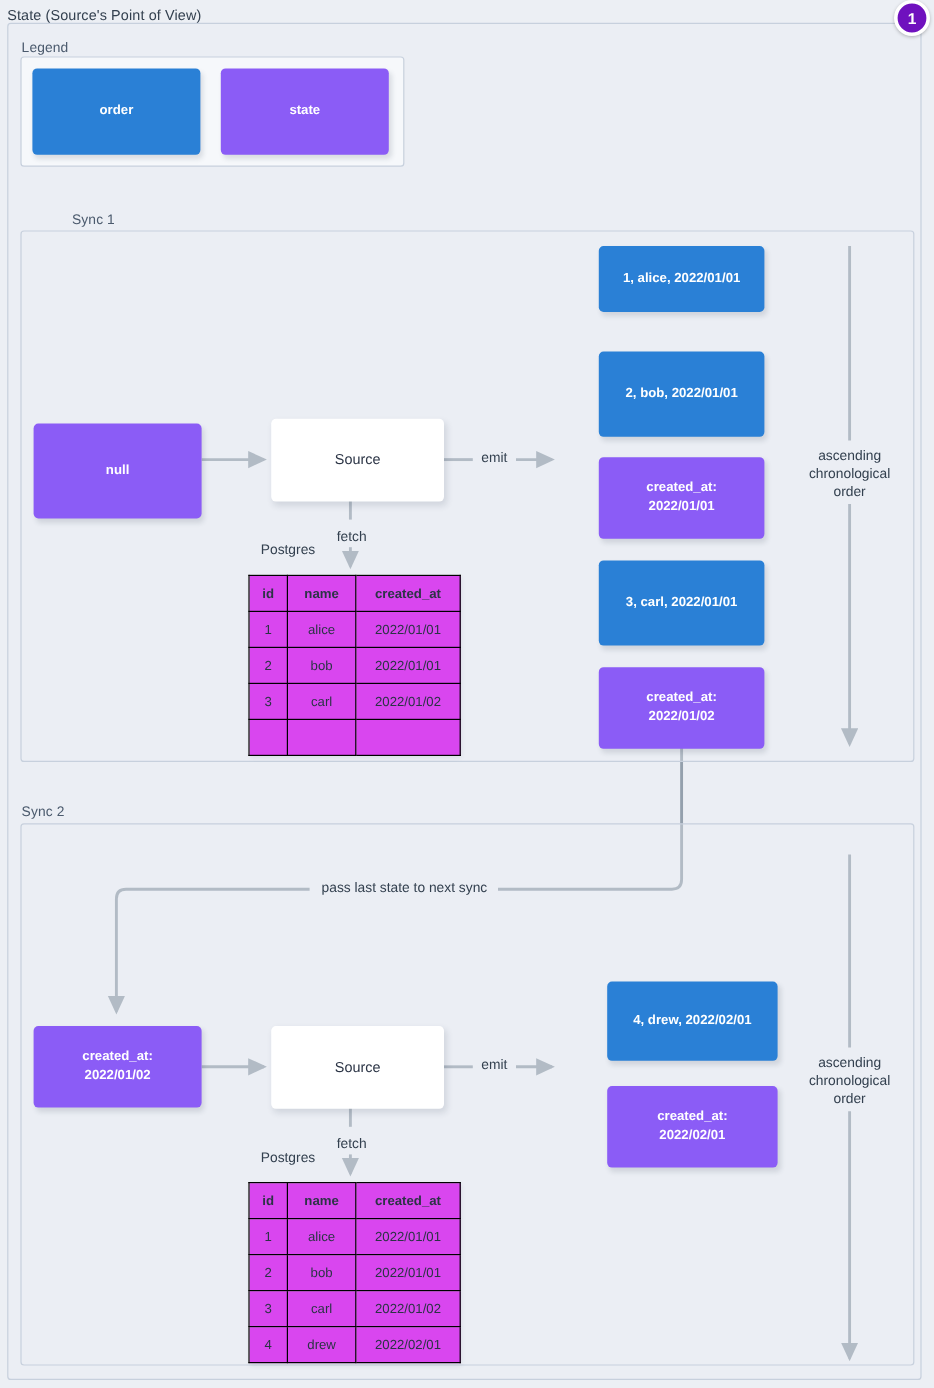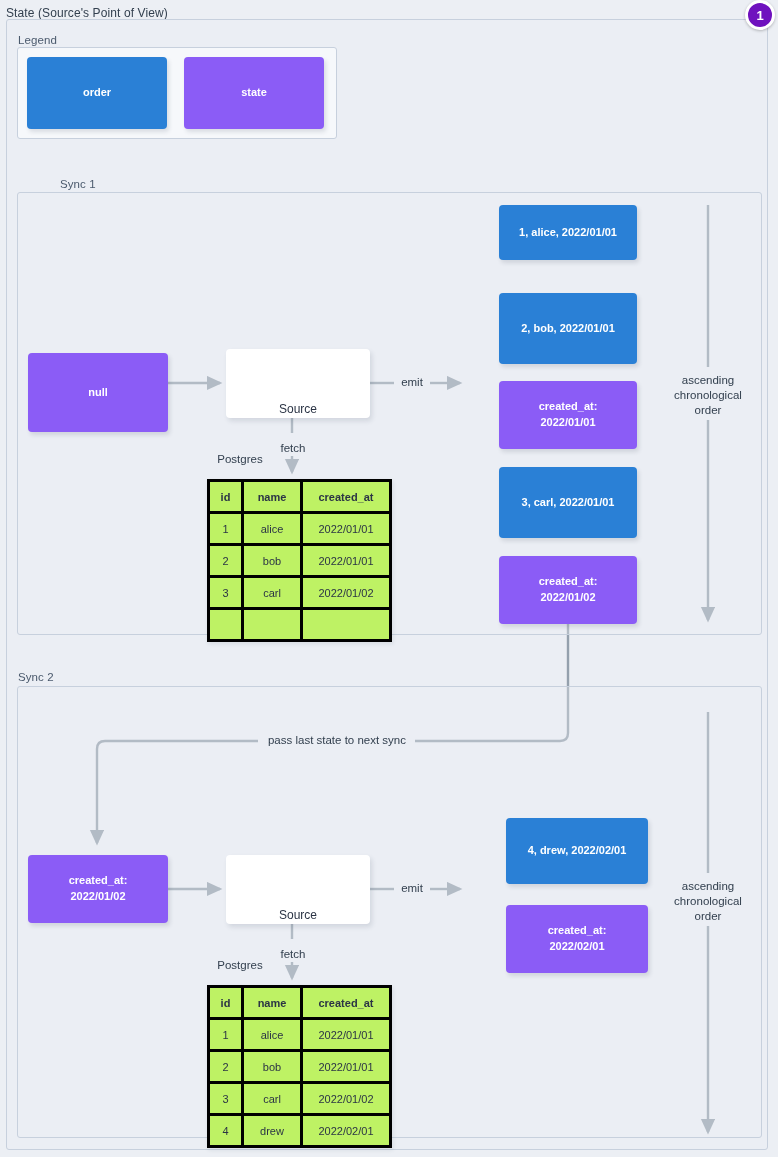--- a/index.html
+++ b/index.html
@@ -52,48 +52,47 @@
     white-space: pre-line;
   }
   .node.record { background: #2a80d6; }
   .node.state  { background: #8b5cf6; }
   .node.plain  {
     background: #ffffff;
     color: #2b3445;
     font-weight: normal;
     font-size: 12px;
     box-shadow: 2px 3px 5px rgba(40,55,80,0.13);
-    align-items: flex-end;
   }
 
   
   .legend-frame {
     position: absolute;
     border: 1px solid #c7d0dd;
     border-radius: 3px;
     background: #f6f8fb;
     box-sizing: border-box;
   }
 
   
   .pg-table {
     position: absolute;
     border-collapse: collapse;
     background: #ffffff;
     font-size: 11px;
     box-shadow: 1px 2px 4px rgba(40,55,80,0.10);
   }
   .pg-table td, .pg-table th {
-    border: 3px solid #000000;
+    border: 1px solid #000000;
     padding: 0;
     height: 29px;
     text-align: center;
     font-weight: normal;
     color: #2b3445;
-    background: #bef264;
+    background: #d946ef;
   }
   .pg-table th { font-weight: bold; }
   .pg-table .c-id { width: 31px; }
   .pg-table .c-name { width: 56px; }
   .pg-table .c-created { width: 86px; }
 
   
   .flabel {
     position: absolute;
     font-size: 11.5px;

